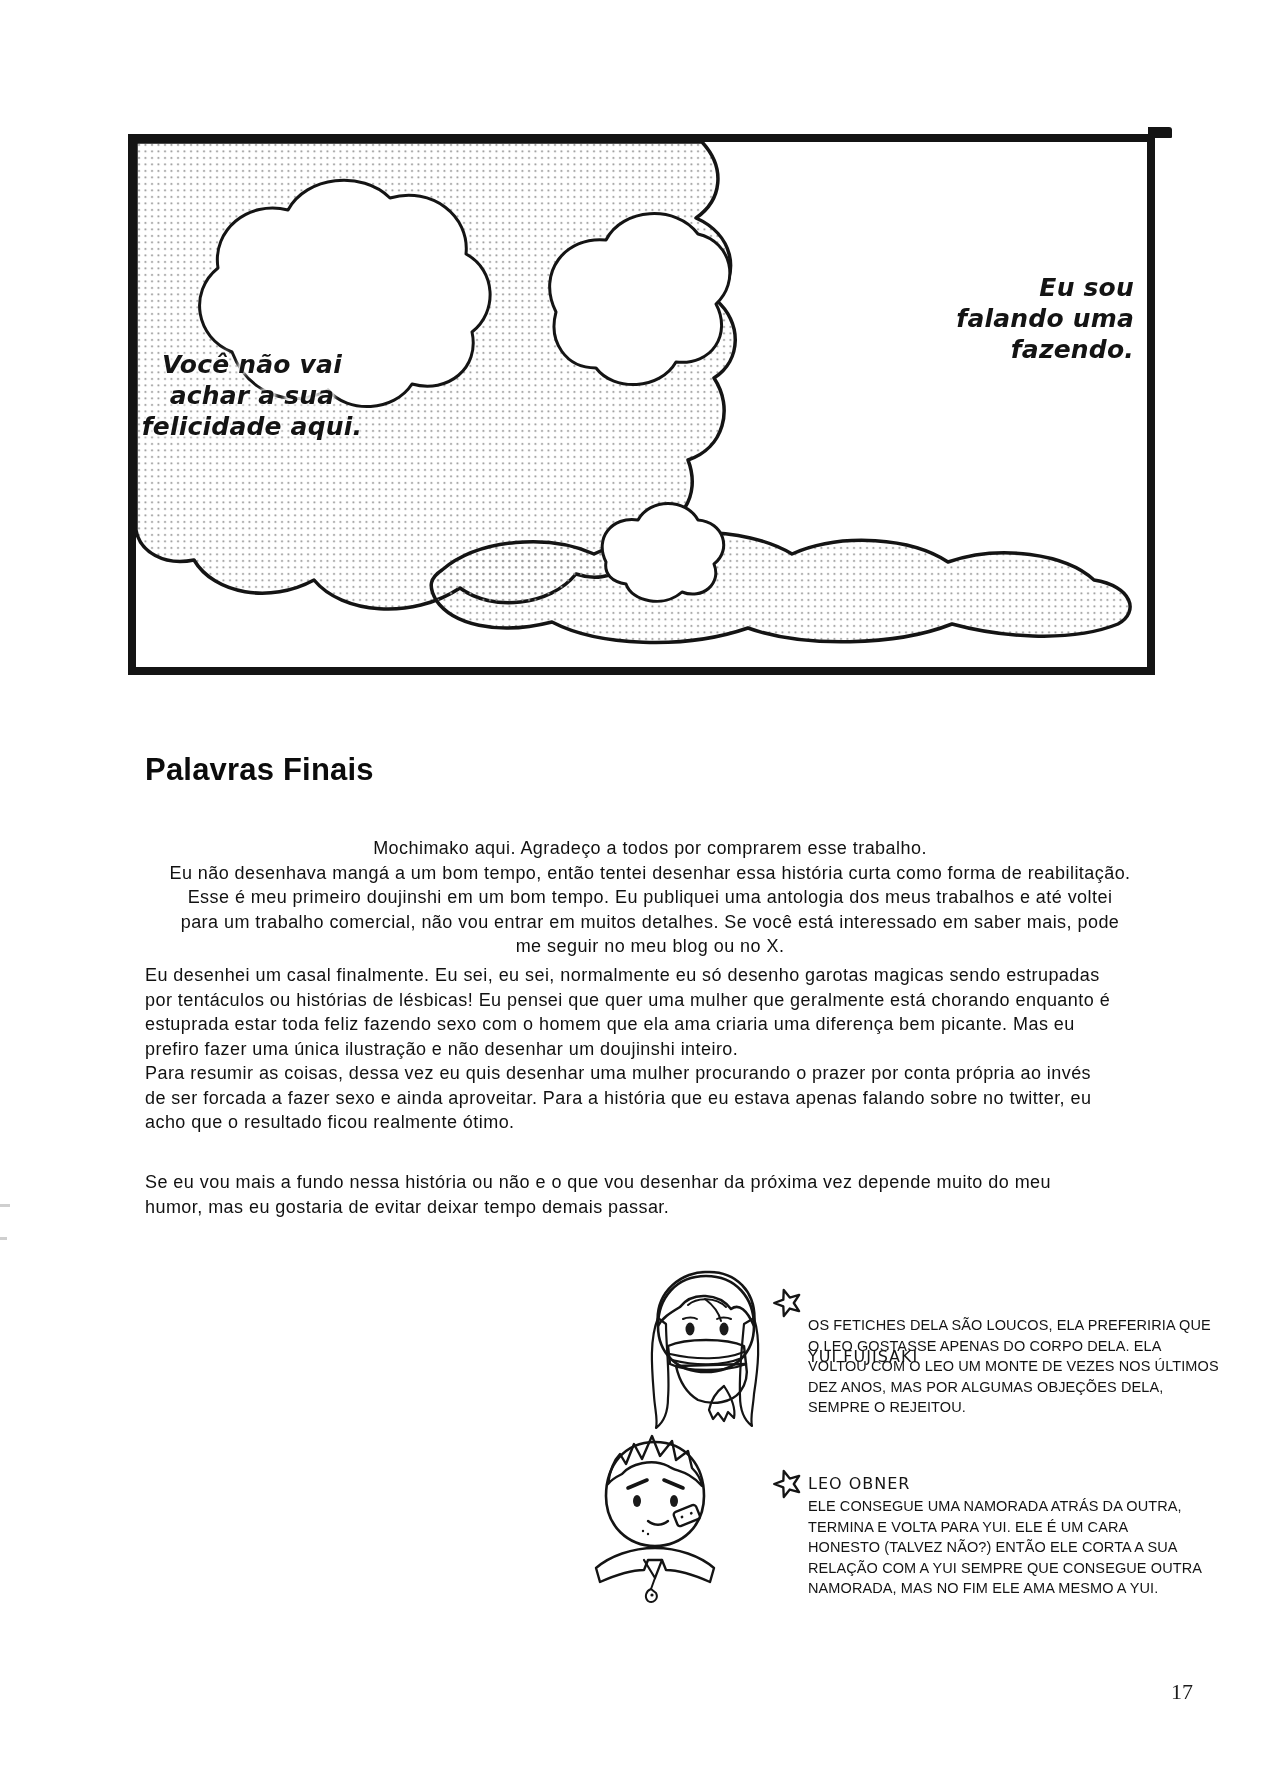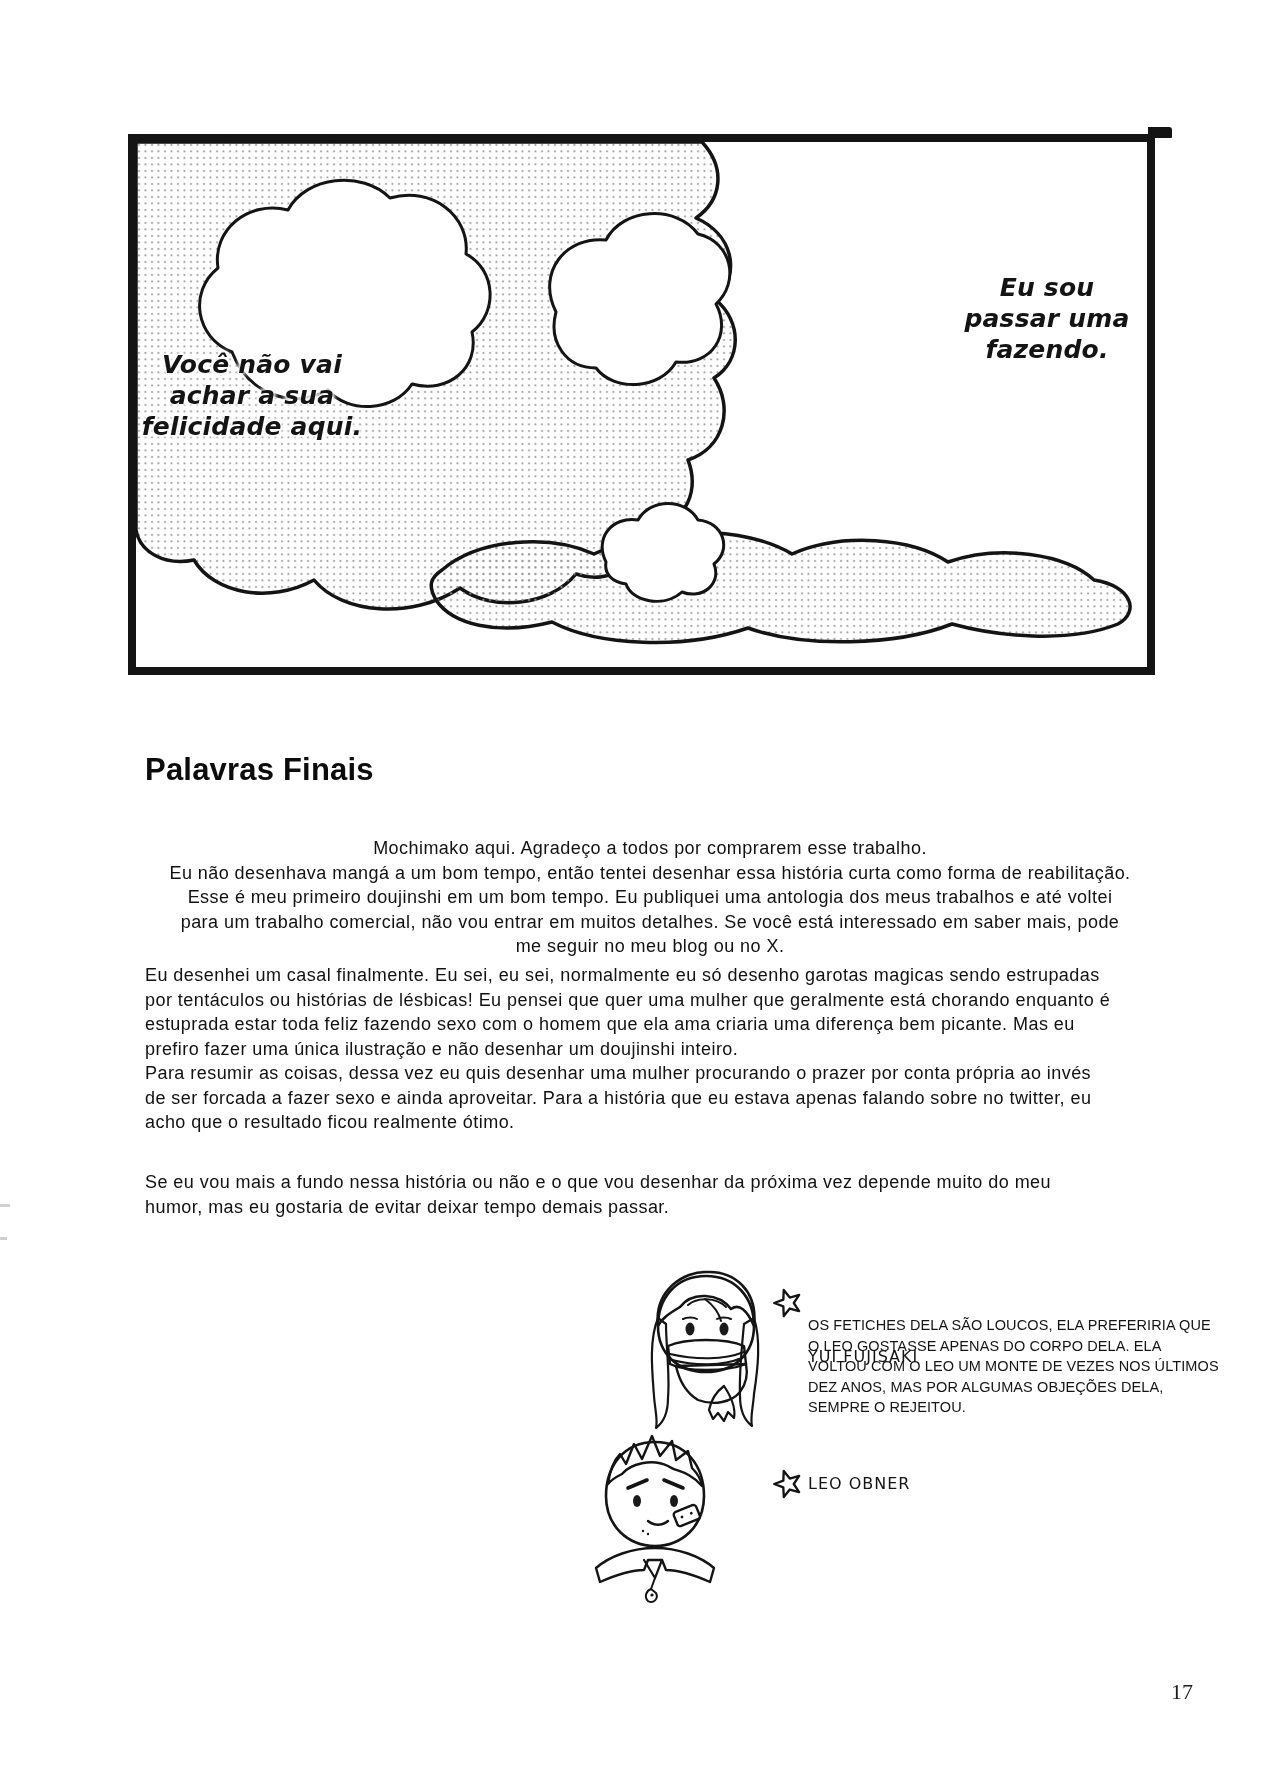--- a/index.html
+++ b/index.html
@@ -35,21 +35,21 @@
     font-family:"DejaVu Sans",sans-serif;
     font-style:italic;font-weight:bold;
     font-size:25px;line-height:31px;
     color:var(--ink);text-align:center;
     letter-spacing:0.2px;
   }
   .speech-left{
     left:3px;top:207px;width:226px;
     text-shadow:0 0 3px #fff,0 0 4px #fff,0 0 5px #fff,0 0 7px #fff;
   }
-  .speech-right{left:801px;top:130px;width:220px;}
+  .speech-right{left:778px;top:130px;width:220px;text-align:right;}
   
   .afterword-title{
     position:absolute;left:145px;top:752px;
     font-weight:bold;font-size:31px;line-height:36px;
     letter-spacing:0.2px;color:#0c0c0c;
   }
   .body-par{
     position:absolute;left:145px;width:1010px;
     font-size:18px;line-height:24.5px;letter-spacing:0.45px;
     white-space:pre;color:var(--body-text);
@@ -153,21 +153,21 @@
            C 476,440 468,432 470,420 Z"></path>
     </svg>
 
     <div class="speech speech-left">
       <div>Você não vai</div>
       <div>achar a sua</div>
       <div>felicidade aqui.</div>
     </div>
     <div class="speech speech-right">
       <div>Eu sou</div>
-      <div>passar uma</div>
+      <div>falando uma</div>
       <div>fazendo.</div>
     </div>
   </div>
 
   <h1 class="afterword-title">Palavras Finais</h1>
   <p class="body-par par-1">Mochimako aqui. Agradeço a todos por comprarem esse trabalho.
 Eu não desenhava mangá a um bom tempo, então tentei desenhar essa história curta como forma de reabilitação.
 Esse é meu primeiro doujinshi em um bom tempo. Eu publiquei uma antologia dos meus trabalhos e até voltei
 para um trabalho comercial, não vou entrar em muitos detalhes. Se você está interessado em saber mais, pode
 me seguir no meu blog ou no X.</p>
@@ -227,18 +227,23 @@
     <path class="line" stroke-width="2.4" fill="#fff" d="M 16,140 C 30,128 52,120 75,120 C 98,120 120,128 134,140 L 130,154 C 112,146 96,142 86,142 L 82,132 L 68,132 L 64,142 C 54,142 38,146 20,154 Z"></path>
     <path class="line" stroke-width="2.2" d="M 64,132 L 75,150 L 82,132"></path>
     <path class="line" stroke-width="2" d="M 75,150 L 71,161"></path>
     <path class="line" stroke-width="2" fill="#fff" d="M 71,161 C 66,163 64,169 68,173 C 73,176 79,171 76,165 Z"></path>
     <circle cx="72" cy="167" r="1.6" fill="#141414"></circle>
   </svg>
   <svg class="star star-leo" viewBox="0 0 34 34" xmlns="http://www.w3.org/2000/svg">
     <polygon points="17,4 20.2,12.6 29.4,13 22.2,18.7 24.6,27.5 17,22.5 9.4,27.5 11.8,18.7 4.6,13 13.8,12.6" fill="#fff" stroke="#141414" stroke-width="2.2" stroke-linejoin="round" transform="rotate(-18 17 17)"></polygon>
   </svg>
   <div class="char-name name-leo">LEO OBNER</div>
+  <div class="char-desc desc-leo">ELE CONSEGUE UMA NAMORADA ATRÁS DA OUTRA,
+TERMINA E VOLTA PARA YUI. ELE É UM CARA
+HONESTO (TALVEZ NÃO?) ENTÃO ELE CORTA A SUA
+RELAÇÃO COM A YUI SEMPRE QUE CONSEGUE OUTRA
+NAMORADA, MAS NO FIM ELE AMA MESMO A YUI.</div>
 
   <div class="edge-mark edge-mark-1"></div>
   <div class="edge-mark edge-mark-2"></div>
   <div class="page-number">17</div>
 
 </div>
 
 </body></html>

